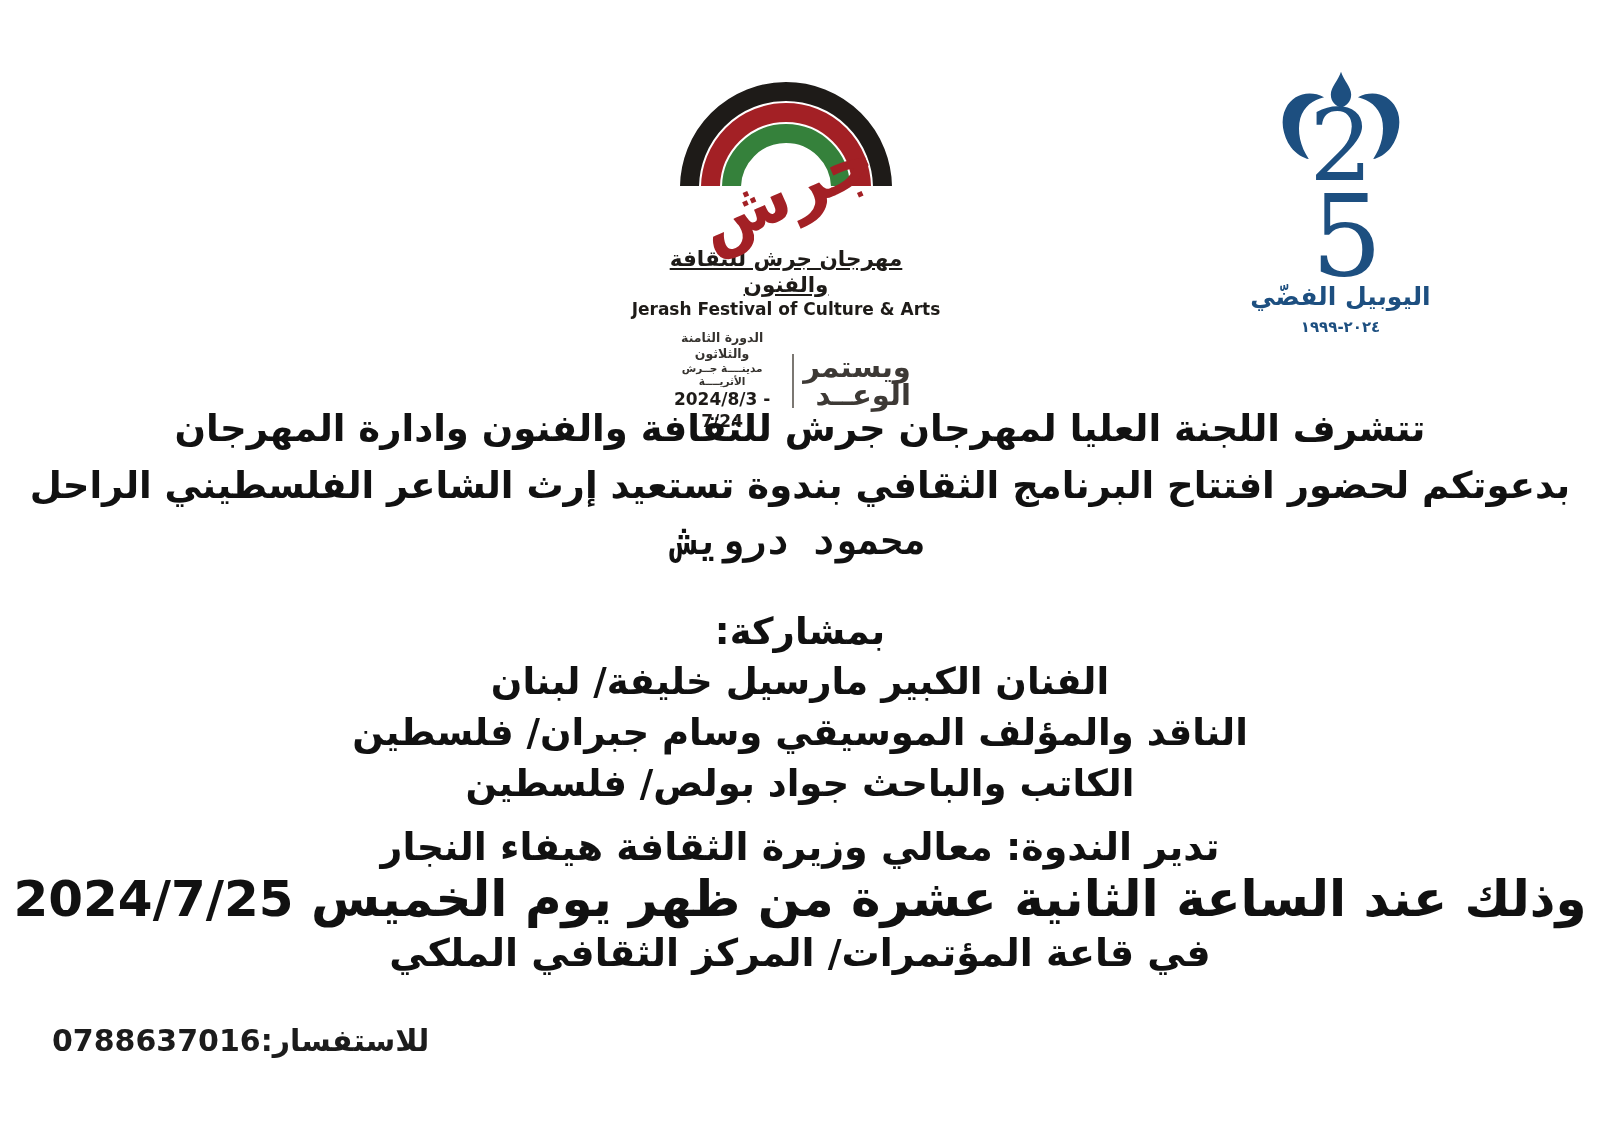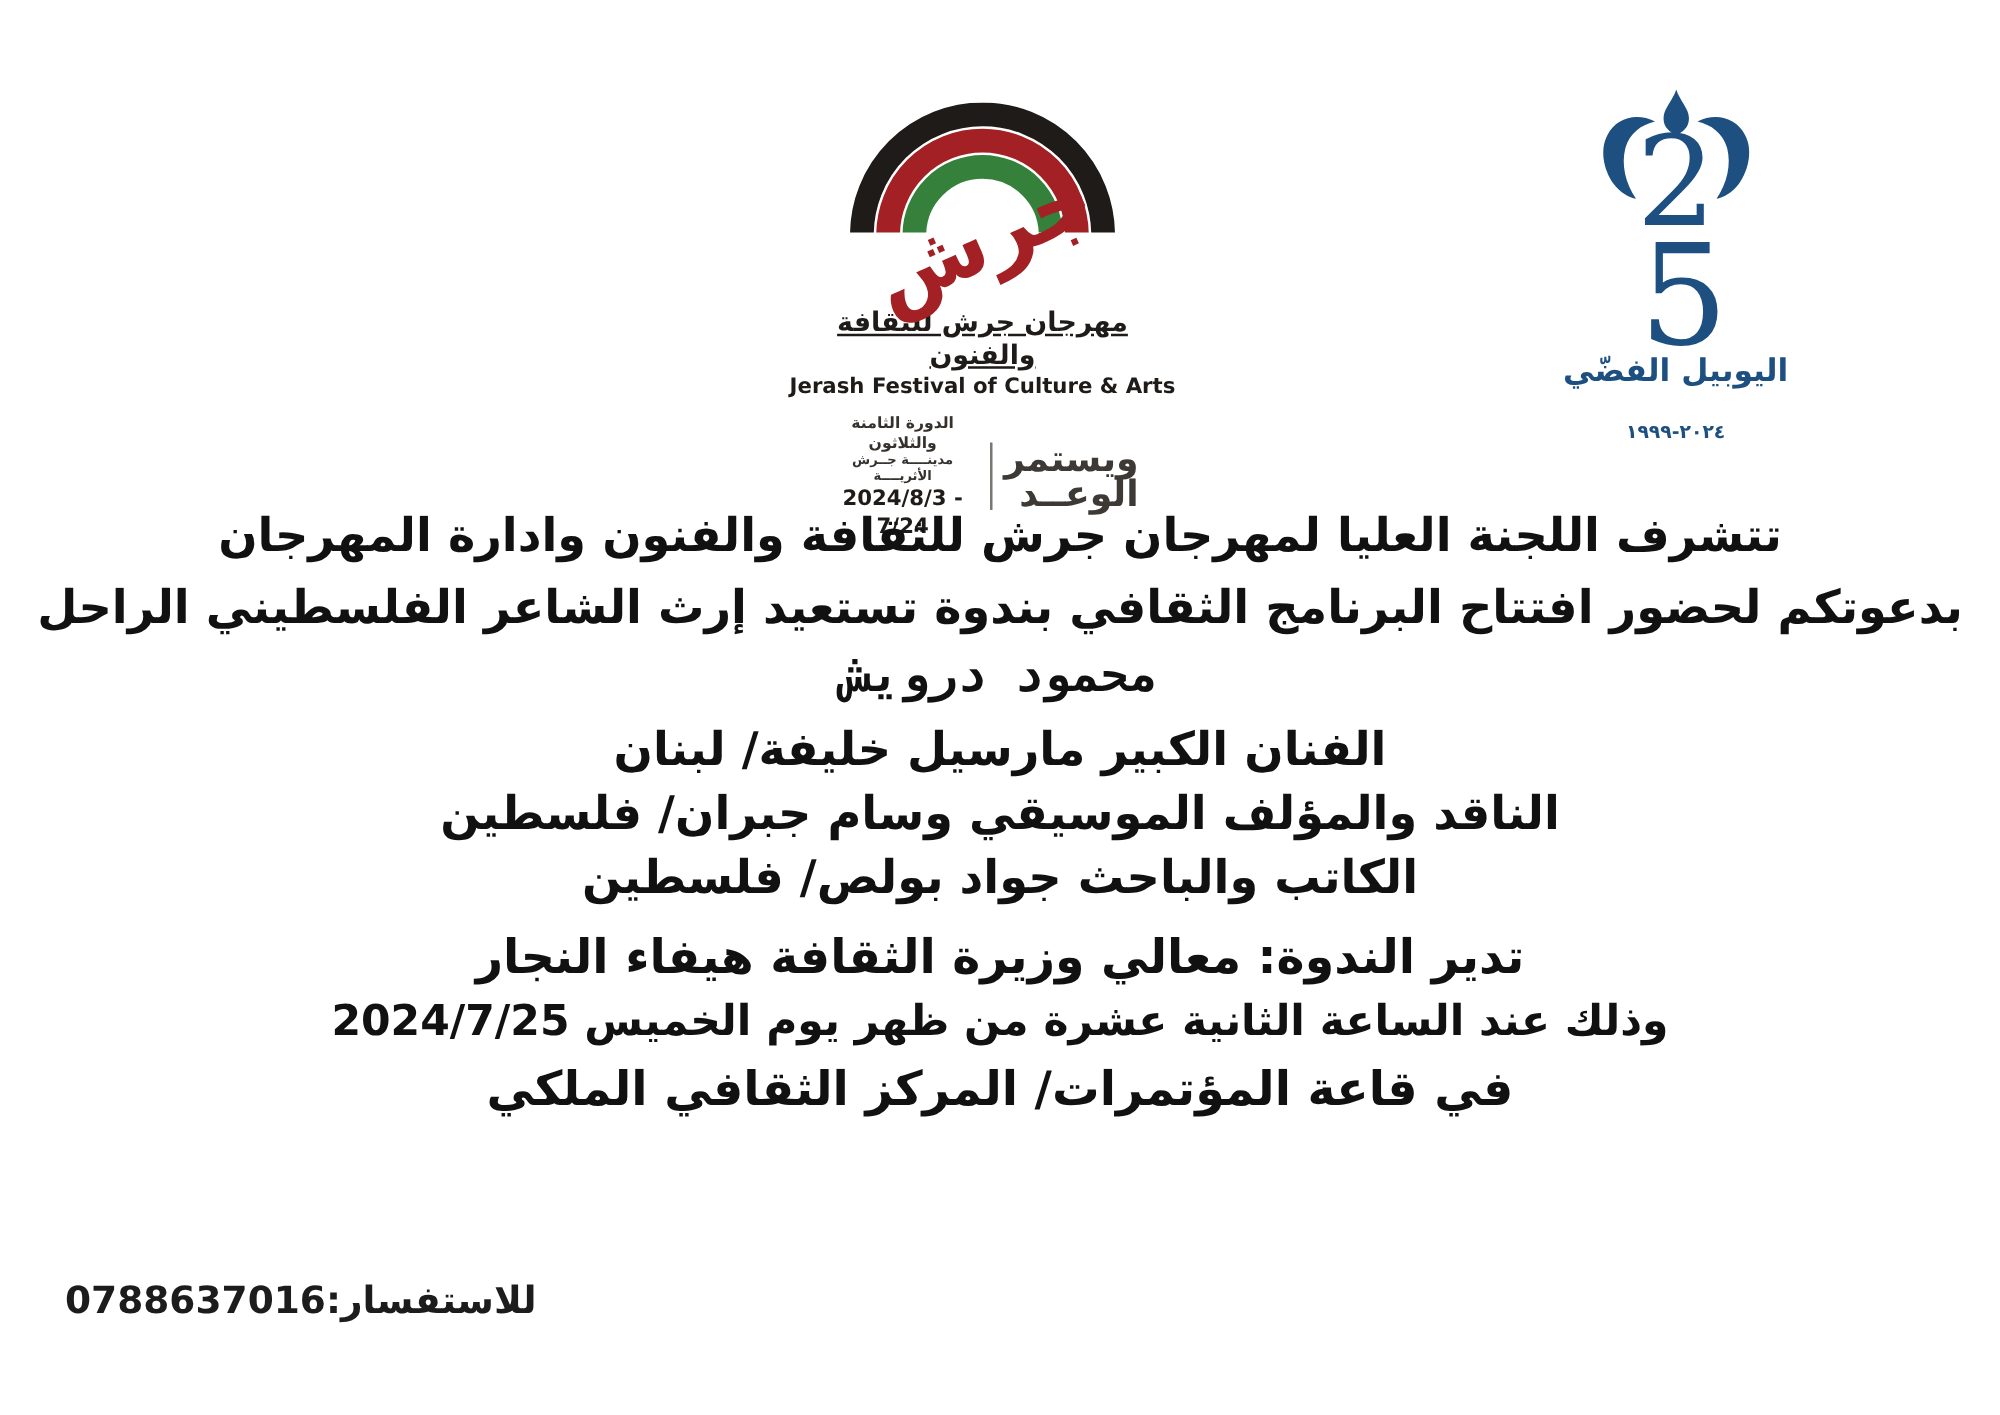--- a/index.html
+++ b/index.html
@@ -30,30 +30,30 @@
   .edition .ed3{font-size:17px;font-weight:bold;line-height:22px;color:var(--black);margin:0;}
   .logo-divider{width:2px;height:54px;background:#7b7772;}
   .slogan{text-align:right;color:var(--gray);font-weight:bold;}
   .slogan p{margin:0;font-size:29px;line-height:28px;direction:rtl;}
   
   .jubilee-logo{position:absolute;left:1243px;top:70px;width:195px;text-align:center;color:var(--navy);}
   .jubilee-monogram{display:block;margin:0 auto;}
   .jubilee-monogram text{font-family:"DejaVu Serif",serif;fill:var(--navy);}
   .jubilee-monogram path{fill:var(--navy);}
   .jubilee-title{margin:0;font-size:25px;font-weight:bold;line-height:30px;direction:rtl;}
-  .jubilee-years{margin:24px 0 0 0;font-size:15px;font-weight:bold;letter-spacing:2px;direction:ltr;}
+  .jubilee-years{margin:6px 0 0 0;font-size:15px;font-weight:bold;letter-spacing:2px;direction:ltr;}
   
   .content{position:absolute;top:400px;left:0;width:100%;text-align:center;font-weight:bold;}
   .content p{margin:0;direction:rtl;}
   .line-intro{font-size:37px;line-height:57px;}
   .honoree{font-size:38px;line-height:60px;font-family:Liberation Mono, monospace;}
   .heading{font-size:37px;line-height:48px;margin-top:34px !important;}
   .participant{font-size:37px;line-height:51px;}
   .moderator{font-size:38px;line-height:52px;margin-top:12px !important;}
-  .datetime{font-size:34px;line-height:53px;}
+  .datetime{font-size:50px;line-height:53px;}
   .venue{font-size:38px;line-height:55px;text-align:center;}
   
   .inquiries{position:absolute;left:52px;top:1023px;font-size:30px;font-weight:bold;direction:rtl;margin:0;color:#1c1c1c;}
 </style>
 </head>
 <body>
 
 <div class="page">
 
   <div class="jerash-logo">
@@ -88,20 +88,21 @@
       <text x="97" y="242" font-size="132" text-anchor="middle">5</text>
     </svg>
     <p class="jubilee-title">اليوبيل الفضّي</p>
     <p class="jubilee-years">٢٠٢٤-١٩٩٩</p>
   </div>
 
   <main class="content">
     <p class="line-intro">تتشرف اللجنة العليا لمهرجان جرش للثقافة والفنون وادارة المهرجان</p>
     <p class="line-intro">بدعوتكم لحضور افتتاح البرنامج الثقافي بندوة تستعيد إرث الشاعر الفلسطيني الراحل</p>
     <p class="honoree">محمود درويش</p>
+    <p class="heading">بمشاركة:</p>
     <p class="participant">الفنان الكبير مارسيل خليفة/ لبنان</p>
     <p class="participant">الناقد والمؤلف الموسيقي وسام جبران/ فلسطين</p>
     <p class="participant">الكاتب والباحث جواد بولص/ فلسطين</p>
     <p class="moderator">تدير الندوة: معالي وزيرة الثقافة هيفاء النجار</p>
     <p class="datetime">وذلك عند الساعة الثانية عشرة من ظهر يوم الخميس 2024/7/25</p>
     <p class="venue">في قاعة المؤتمرات/ المركز الثقافي الملكي</p>
   </main>
 
   <p class="inquiries">للاستفسار:0788637016</p>
 

